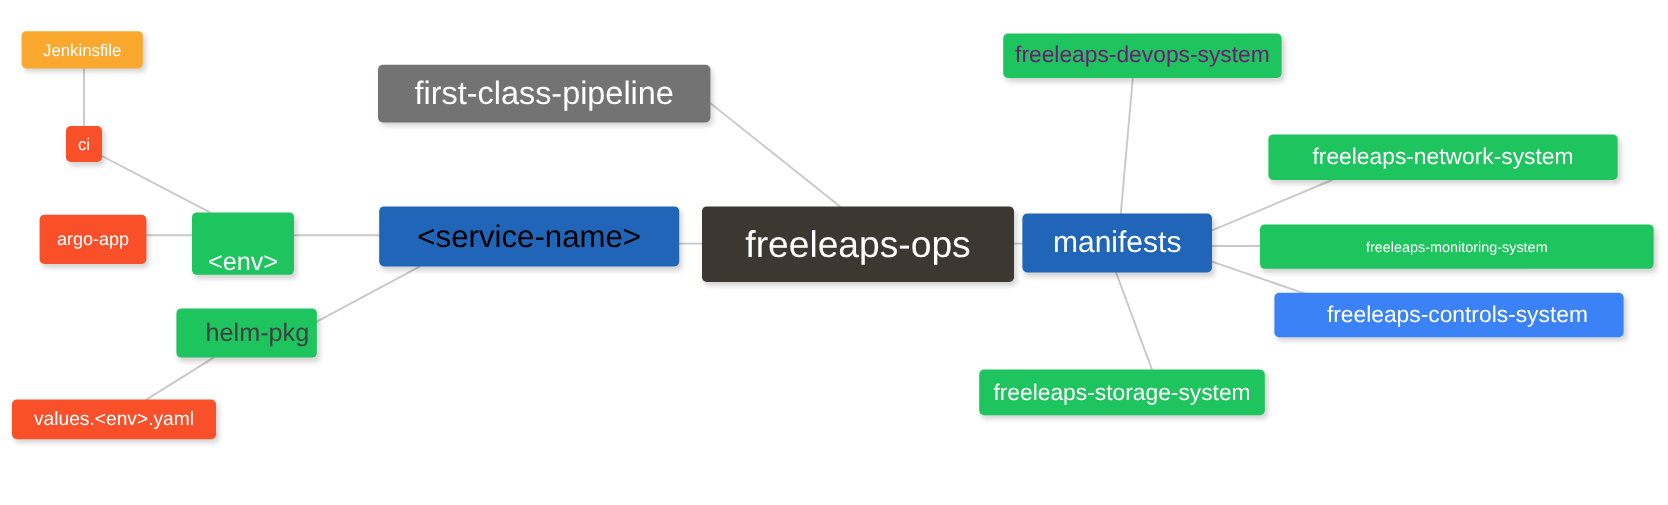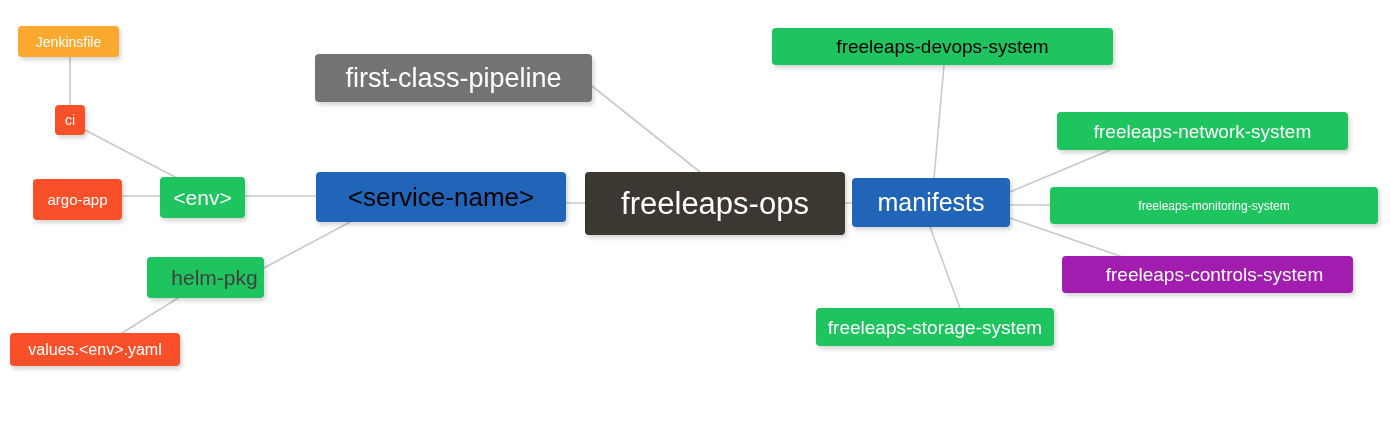--- a/index.html
+++ b/index.html
@@ -70,50 +70,50 @@
   <div id="node-layer">
       <div class="node" style="left: 18px; top: 26px; width: 101px; height: 31px; background: rgb(250, 168, 46); font-size: 14px; color: rgb(255, 255, 255);">
         <span class="node-label">Jenkinsfile</span>
       </div>
       <div class="node" style="left: 55px; top: 105px; width: 30px; height: 30px; background: rgb(250, 80, 42); font-size: 14px; color: rgb(255, 255, 255);">
         <span class="node-label">ci</span>
       </div>
       <div class="node" style="left: 33px; top: 179px; width: 89px; height: 41px; background: rgb(250, 80, 42); font-size: 15px; color: rgb(255, 255, 255);">
         <span class="node-label">argo-app</span>
       </div>
-      <div class="node" style="left: 160px; top: 177px; width: 85px; height: 41px; background: rgb(30, 196, 94); font-size: 21px; color: rgb(255, 255, 255);">
+      <div class="node" style="left: 160px; top: 177px; width: 85px; height: 52px; background: rgb(30, 196, 94); font-size: 21px; color: rgb(255, 255, 255); align-items: flex-end;">
         <span class="node-label">&lt;env&gt;</span>
       </div>
       <div class="node" style="left: 147px; top: 257px; width: 117px; height: 41px; background: rgb(30, 196, 94); font-size: 21px; color: #404040; padding-left: 28px;">
         <span class="node-label">helm-pkg</span>
       </div>
       <div class="node" style="left: 10px; top: 333px; width: 170px; height: 33px; background: rgb(250, 80, 42); font-size: 16px; color: rgb(255, 255, 255);">
         <span class="node-label">values.&lt;env&gt;.yaml</span>
       </div>
       <div class="node" style="left: 315px; top: 54px; width: 277px; height: 48px; background: #737373; font-size: 27px; color: rgb(255, 255, 255);">
         <span class="node-label">first-class-pipeline</span>
       </div>
       <div class="node" style="left: 316px; top: 172px; width: 250px; height: 50px; background: rgb(32, 101, 184); font-size: 26px; color: #000000;">
         <span class="node-label">&lt;service-name&gt;</span>
       </div>
       <div class="node" style="left: 585px; top: 172px; width: 260px; height: 63px; background: rgb(60, 55, 49); font-size: 31px; color: rgb(255, 255, 255);">
         <span class="node-label">freeleaps-ops</span>
       </div>
       <div class="node" style="left: 852px; top: 178px; width: 158px; height: 49px; background: rgb(32, 101, 184); font-size: 25px; color: rgb(255, 255, 255);">
         <span class="node-label">manifests</span>
       </div>
-      <div class="node" style="left: 772px; top: 28px; width: 341px; height: 37px; background: rgb(30, 196, 94); font-size: 19px; color: #000000;">
+      <div class="node" style="left: 836px; top: 28px; width: 232px; height: 37px; background: rgb(30, 196, 94); font-size: 19px; color: #701a75;">
         <span class="node-label">freeleaps-devops-system</span>
       </div>
       <div class="node" style="left: 1057px; top: 112px; width: 291px; height: 38px; background: rgb(30, 196, 94); font-size: 19px; color: rgb(255, 255, 255);">
         <span class="node-label">freeleaps-network-system</span>
       </div>
       <div class="node" style="left: 1050px; top: 187px; width: 328px; height: 37px; background: rgb(30, 196, 94); font-size: 12px; color: rgb(255, 255, 255);">
         <span class="node-label">freeleaps-monitoring-system</span>
       </div>
-      <div class="node" style="left: 1062px; top: 256px; width: 291px; height: 37px; background: #a21caf; font-size: 19px; color: rgb(255, 255, 255); padding-left: 24px;">
+      <div class="node" style="left: 1062px; top: 244px; width: 291px; height: 37px; background: #3b82f6; font-size: 19px; color: rgb(255, 255, 255); padding-left: 24px;">
         <span class="node-label">freeleaps-controls-system</span>
       </div>
       <div class="node" style="left: 816px; top: 308px; width: 238px; height: 38px; background: rgb(30, 196, 94); font-size: 19px; color: rgb(255, 255, 255);">
         <span class="node-label">freeleaps-storage-system</span>
       </div>
     </div>
 </div>
 
 </body></html>

